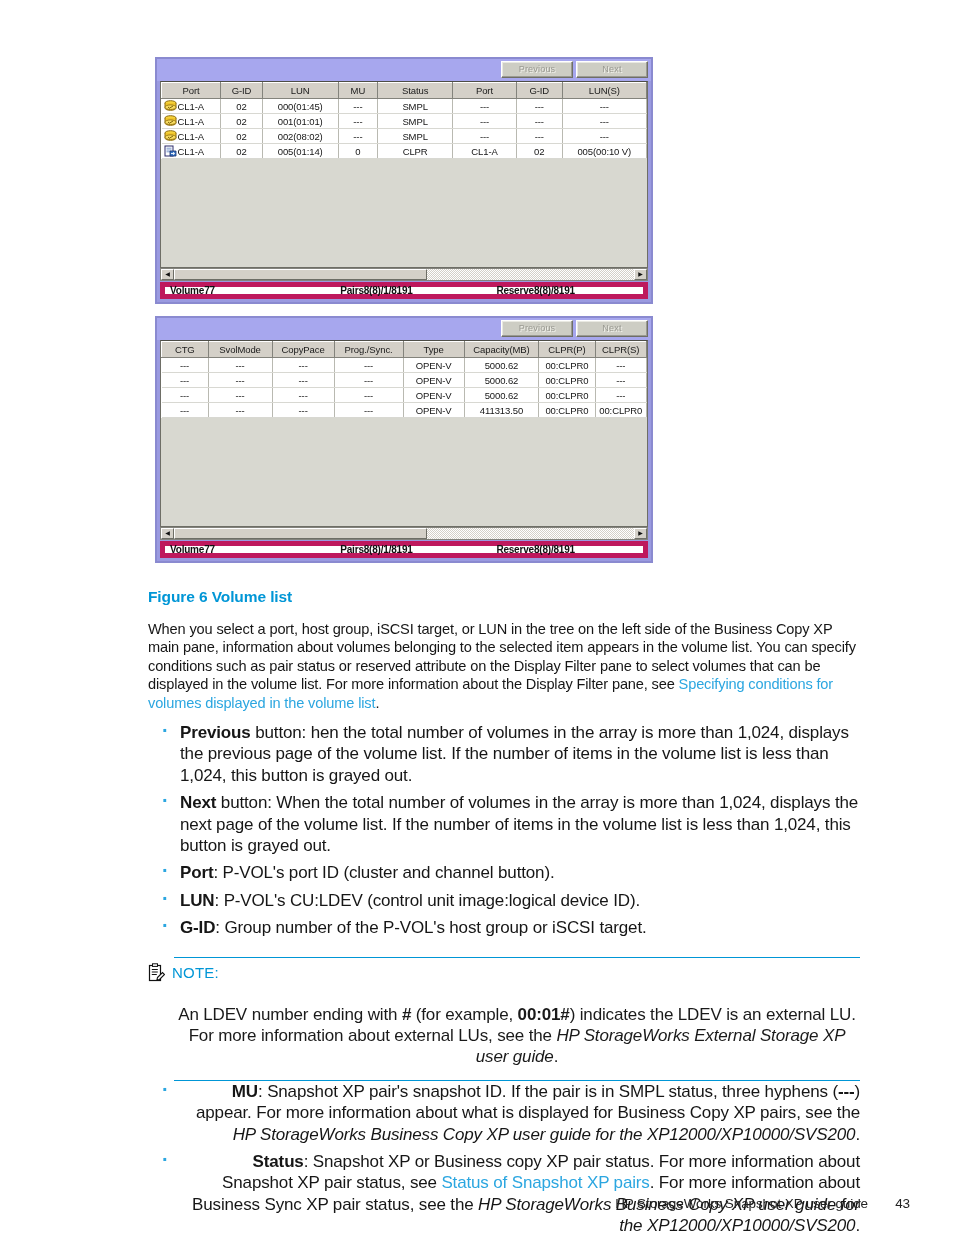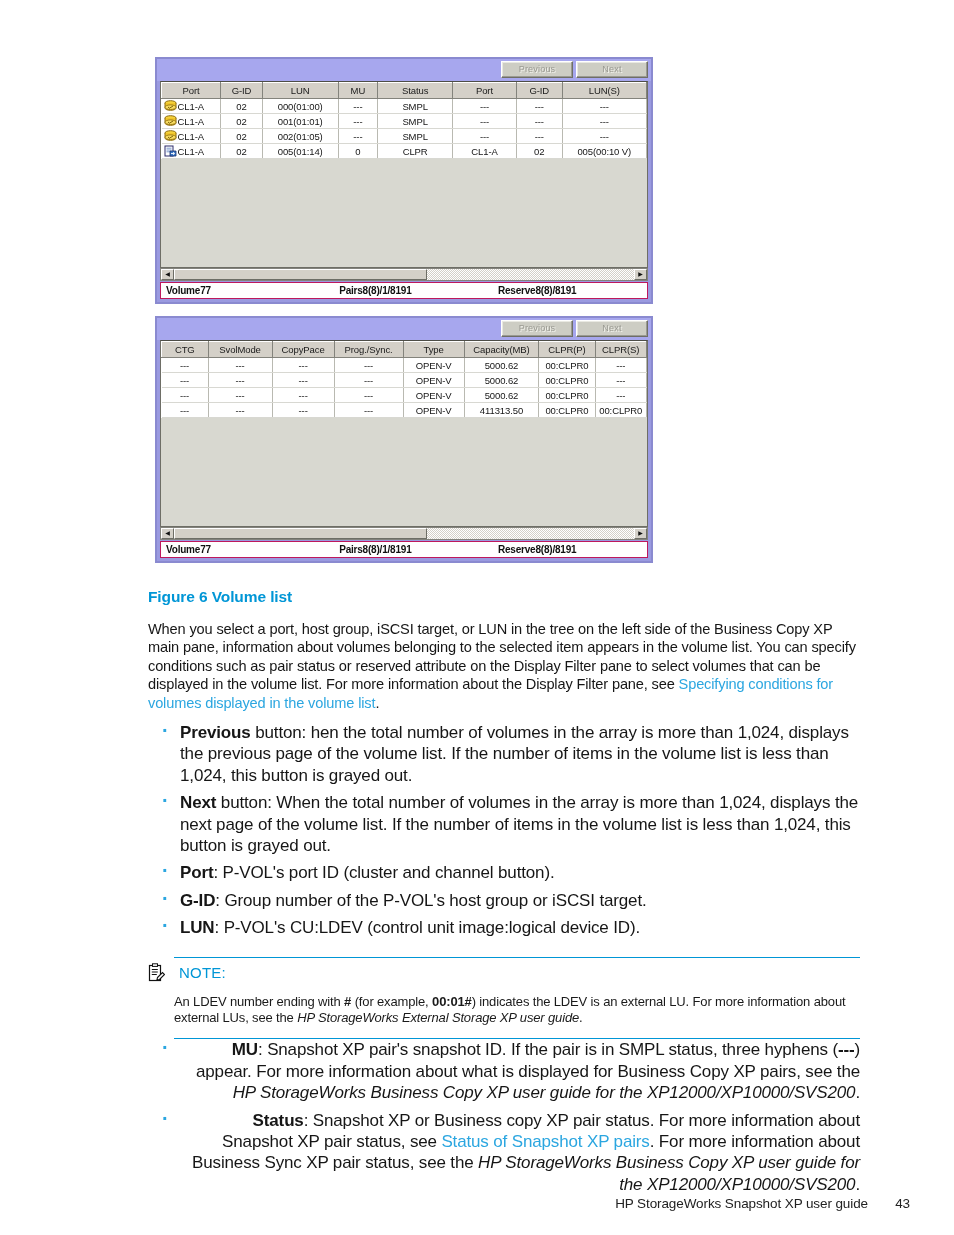--- a/index.html
+++ b/index.html
@@ -147,21 +147,21 @@
     border:1px solid #ffffff;
     border-right-color:#6e6e66;
     border-bottom-color:#6e6e66;
     box-sizing:border-box;
   }
 
   .statusbar{
     margin:1px 3px 3px 3px;
     height:17px;
     background:#ffffff;
-    border:1px solid #be185d;
+    border:5px solid #be185d;
     box-sizing:border-box;
     display:flex;
     align-items:center;
     font-size:10px;
     font-weight:bold;
     color:#101010;
     letter-spacing:-.2px;
   }
   .st1{width:36%;padding-left:5px;}
   .st2{width:33%;}
@@ -218,37 +218,38 @@
     margin-top:18px;
     position:relative;
   }
   .note-rule{
     border-top:1.5px solid #0096d6;
     margin-left:26px;
   }
   .note-head{
     display:flex;
     align-items:center;
-    gap:14px;
+    gap:7px;
     margin-top:5px;
   }
   .note-icon{
     width:17px;height:19px;
     flex:0 0 auto;
   }
   .note-title{
     color:#0096d6;
     font-size:15px;
     letter-spacing:.2px;
   }
   .note-body{
-    margin:12px 0 0 26px;
-    font-size:13px;
+    margin:22px 0 0 26px;
+    font-size:17px;
     line-height:1.26;
     letter-spacing:-.15px;
+    text-align:center;
   }
   .note-rule-b{
     border-top:1.5px solid #0096d6;
     margin:12px 0 0 26px;
   }
 
   .tail-bullets{ margin-top:12px;text-align:right; }
 
   
   .footer{
@@ -308,21 +309,21 @@
             <td class="cell-first">
               <svg class="row-icon" viewBox="0 0 13 12">
                 <ellipse cx="6.5" cy="3" rx="5.5" ry="2.3" fill="#f5d23c" stroke="#8a6a10" stroke-width="1"></ellipse>
                 <path d="M1 3 v5 a5.5 2.3 0 0 0 11 0 V3" fill="#f0c52a" stroke="#8a6a10" stroke-width="1"></path>
                 <ellipse cx="6.5" cy="7.2" rx="5.5" ry="2.3" fill="#f8dd62" stroke="#8a6a10" stroke-width=".8"></ellipse>
                 <path d="M4 7 l1.5 1.2 L9 6" fill="none" stroke="#6b5200" stroke-width=".9"></path>
               </svg>
               <span>CL1-A</span>
             </td>
             <td>02</td>
-            <td>000(01:00)</td>
+            <td>000(01:45)</td>
             <td>---</td>
             <td>SMPL</td>
             <td>---</td>
             <td>---</td>
             <td>---</td>
           </tr>
           <tr>
             <td class="cell-first">
               <svg class="row-icon" viewBox="0 0 13 12">
                 <ellipse cx="6.5" cy="3" rx="5.5" ry="2.3" fill="#f5d23c" stroke="#8a6a10" stroke-width="1"></ellipse>
@@ -344,21 +345,21 @@
             <td class="cell-first">
               <svg class="row-icon" viewBox="0 0 13 12">
                 <ellipse cx="6.5" cy="3" rx="5.5" ry="2.3" fill="#f5d23c" stroke="#8a6a10" stroke-width="1"></ellipse>
                 <path d="M1 3 v5 a5.5 2.3 0 0 0 11 0 V3" fill="#f0c52a" stroke="#8a6a10" stroke-width="1"></path>
                 <ellipse cx="6.5" cy="7.2" rx="5.5" ry="2.3" fill="#f8dd62" stroke="#8a6a10" stroke-width=".8"></ellipse>
                 <path d="M4 7 l1.5 1.2 L9 6" fill="none" stroke="#6b5200" stroke-width=".9"></path>
               </svg>
               <span>CL1-A</span>
             </td>
             <td>02</td>
-            <td>002(01:05)</td>
+            <td>002(08:02)</td>
             <td>---</td>
             <td>SMPL</td>
             <td>---</td>
             <td>---</td>
             <td>---</td>
           </tr>
           <tr>
             <td class="cell-first">
               <svg class="row-icon" viewBox="0 0 13 12">
                 <rect x="1" y="1" width="8" height="10" fill="#ffffff" stroke="#2a2a6a" stroke-width="1"></rect>
@@ -493,22 +494,22 @@
 <div class="doc">
 
   <div class="fig-caption">Figure 6 Volume list</div>
 
   <p class="body"><span>When you select a port, host group, iSCSI target, or LUN in the tree on the left side of the Business Copy XP main pane, information about volumes belonging to the selected item appears in the volume list.  You can specify conditions such as pair status or reserved attribute on the Display Filter pane to select volumes that can be displayed in the volume list.  For more information about the Display Filter pane, see </span><span class="lnk">Specifying conditions for volumes displayed in the volume list</span><span>.</span></p>
 
   <ul class="bullets">
     <li><b>Previous</b><span> button: hen the total number of volumes in the array is more than 1,024, displays the previous page of the volume list.  If the number of items in the volume list is less than 1,024, this button is grayed out.</span></li>
     <li><b>Next</b><span> button:  When the total number of volumes in the array is more than 1,024, displays the next page of the volume list.  If the number of items in the volume list is less than 1,024, this button is grayed out.</span></li>
     <li><b>Port</b><span>:  P-VOL's port ID (cluster and channel button).</span></li>
+    <li><b>LUN</b><span>: P-VOL's CU:LDEV (control unit image:logical device ID).</span></li>
     <li><b>G-ID</b><span>: Group number of the P-VOL's host group or iSCSI target.</span></li>
-    <li><b>LUN</b><span>: P-VOL's CU:LDEV (control unit image:logical device ID).</span></li>
   </ul>
 
   <div class="note">
     <div class="note-rule"></div>
     <div class="note-head">
       <svg class="note-icon" viewBox="0 0 17 19">
         <rect x="1.5" y="2.5" width="11" height="15" fill="#ffffff" stroke="#111" stroke-width="1.2"></rect>
         <rect x="4.5" y="0.8" width="5" height="2.6" fill="#ffffff" stroke="#111" stroke-width="1"></rect>
         <path d="M3.8 6.5 h6 M3.8 9 h6 M3.8 11.5 h5" stroke="#111" stroke-width="1"></path>
         <path d="M9.5 14.5 l5-5 l2 2 l-5 5 l-2.6 .6 z" fill="#ffffff" stroke="#111" stroke-width="1.1"></path>

